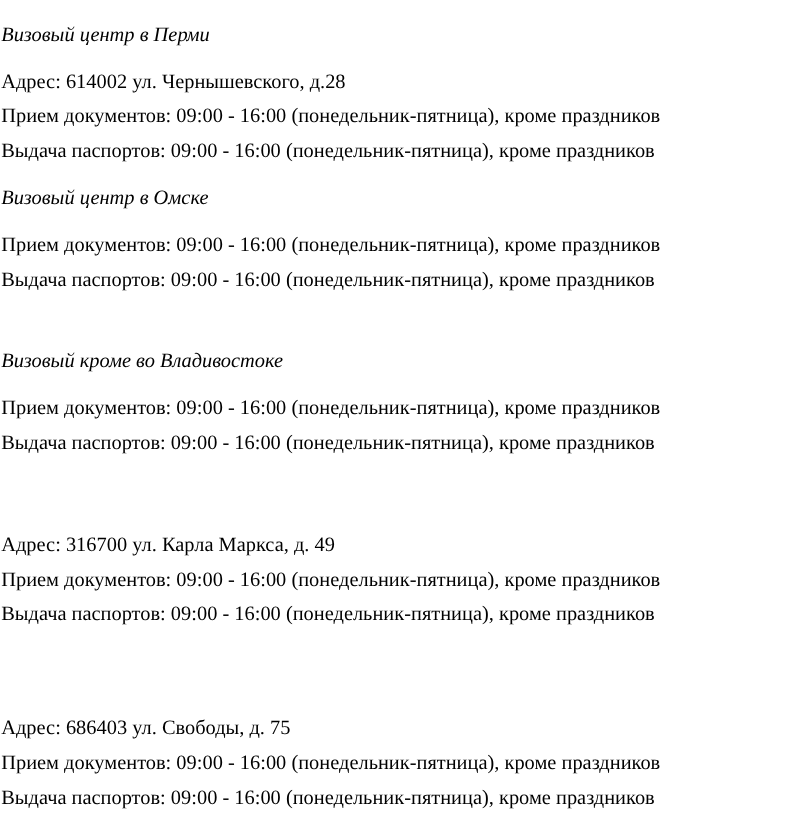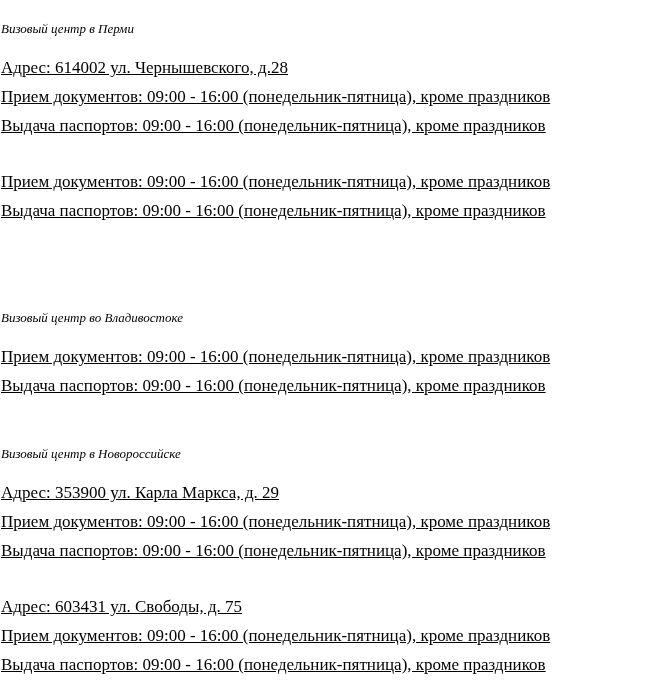--- a/index.html
+++ b/index.html
@@ -22,72 +22,71 @@
     .center {
       height: 136px;
       position: relative;
     }
     .title {
       font-style: italic;
       margin: 0;
       height: 22px;
       line-height: 22px;
       font-weight: normal;
-      font-size: 13px;
+      font-size: 17px;
     }
     .info {
       margin: 0;
       margin-top: 17px;
     }
     .line {
       height: 29px;
       line-height: 22px;
       white-space: nowrap;
-      text-decoration: underline;
     }
   </style>
 </head>
 <body>
 
 <div class="wrap">
 
   <section class="center">
     <p class="title">Визовый центр в Перми</p>
     <div class="info">
       <div class="line">Адрес: 614002 ул. Чернышевского, д.28</div>
       <div class="line">Прием документов: 09:00 - 16:00 (понедельник-пятница), кроме праздников</div>
       <div class="line">Выдача паспортов: 09:00 - 16:00 (понедельник-пятница), кроме праздников</div>
     </div>
   </section>
 
   <section class="center">
+    <p class="title">Визовый центр в Омске</p>
     <div class="info">
       <div class="line">Прием документов: 09:00 - 16:00 (понедельник-пятница), кроме праздников</div>
       <div class="line">Выдача паспортов: 09:00 - 16:00 (понедельник-пятница), кроме праздников</div>
     </div>
   </section>
 
   <section class="center">
-    <p class="title">Визовый центр во Владивостоке</p>
+    <p class="title">Визовый кроме во Владивостоке</p>
     <div class="info">
       <div class="line">Прием документов: 09:00 - 16:00 (понедельник-пятница), кроме праздников</div>
       <div class="line">Выдача паспортов: 09:00 - 16:00 (понедельник-пятница), кроме праздников</div>
     </div>
   </section>
 
   <section class="center">
-    <p class="title">Визовый центр в Новороссийске</p>
     <div class="info">
-      <div class="line">Адрес: 353900 ул. Карла Маркса, д. 29</div>
+      <div class="line">Адрес: 316700 ул. Карла Маркса, д. 49</div>
       <div class="line">Прием документов: 09:00 - 16:00 (понедельник-пятница), кроме праздников</div>
       <div class="line">Выдача паспортов: 09:00 - 16:00 (понедельник-пятница), кроме праздников</div>
     </div>
   </section>
 
   <section class="center">
     <div class="info">
-      <div class="line">Адрес: 603431 ул. Свободы, д. 75</div>
+      <div class="line">Адрес: 686403 ул. Свободы, д. 75</div>
       <div class="line">Прием документов: 09:00 - 16:00 (понедельник-пятница), кроме праздников</div>
       <div class="line">Выдача паспортов: 09:00 - 16:00 (понедельник-пятница), кроме праздников</div>
     </div>
   </section>
 
 </div>
 
 </body></html>

